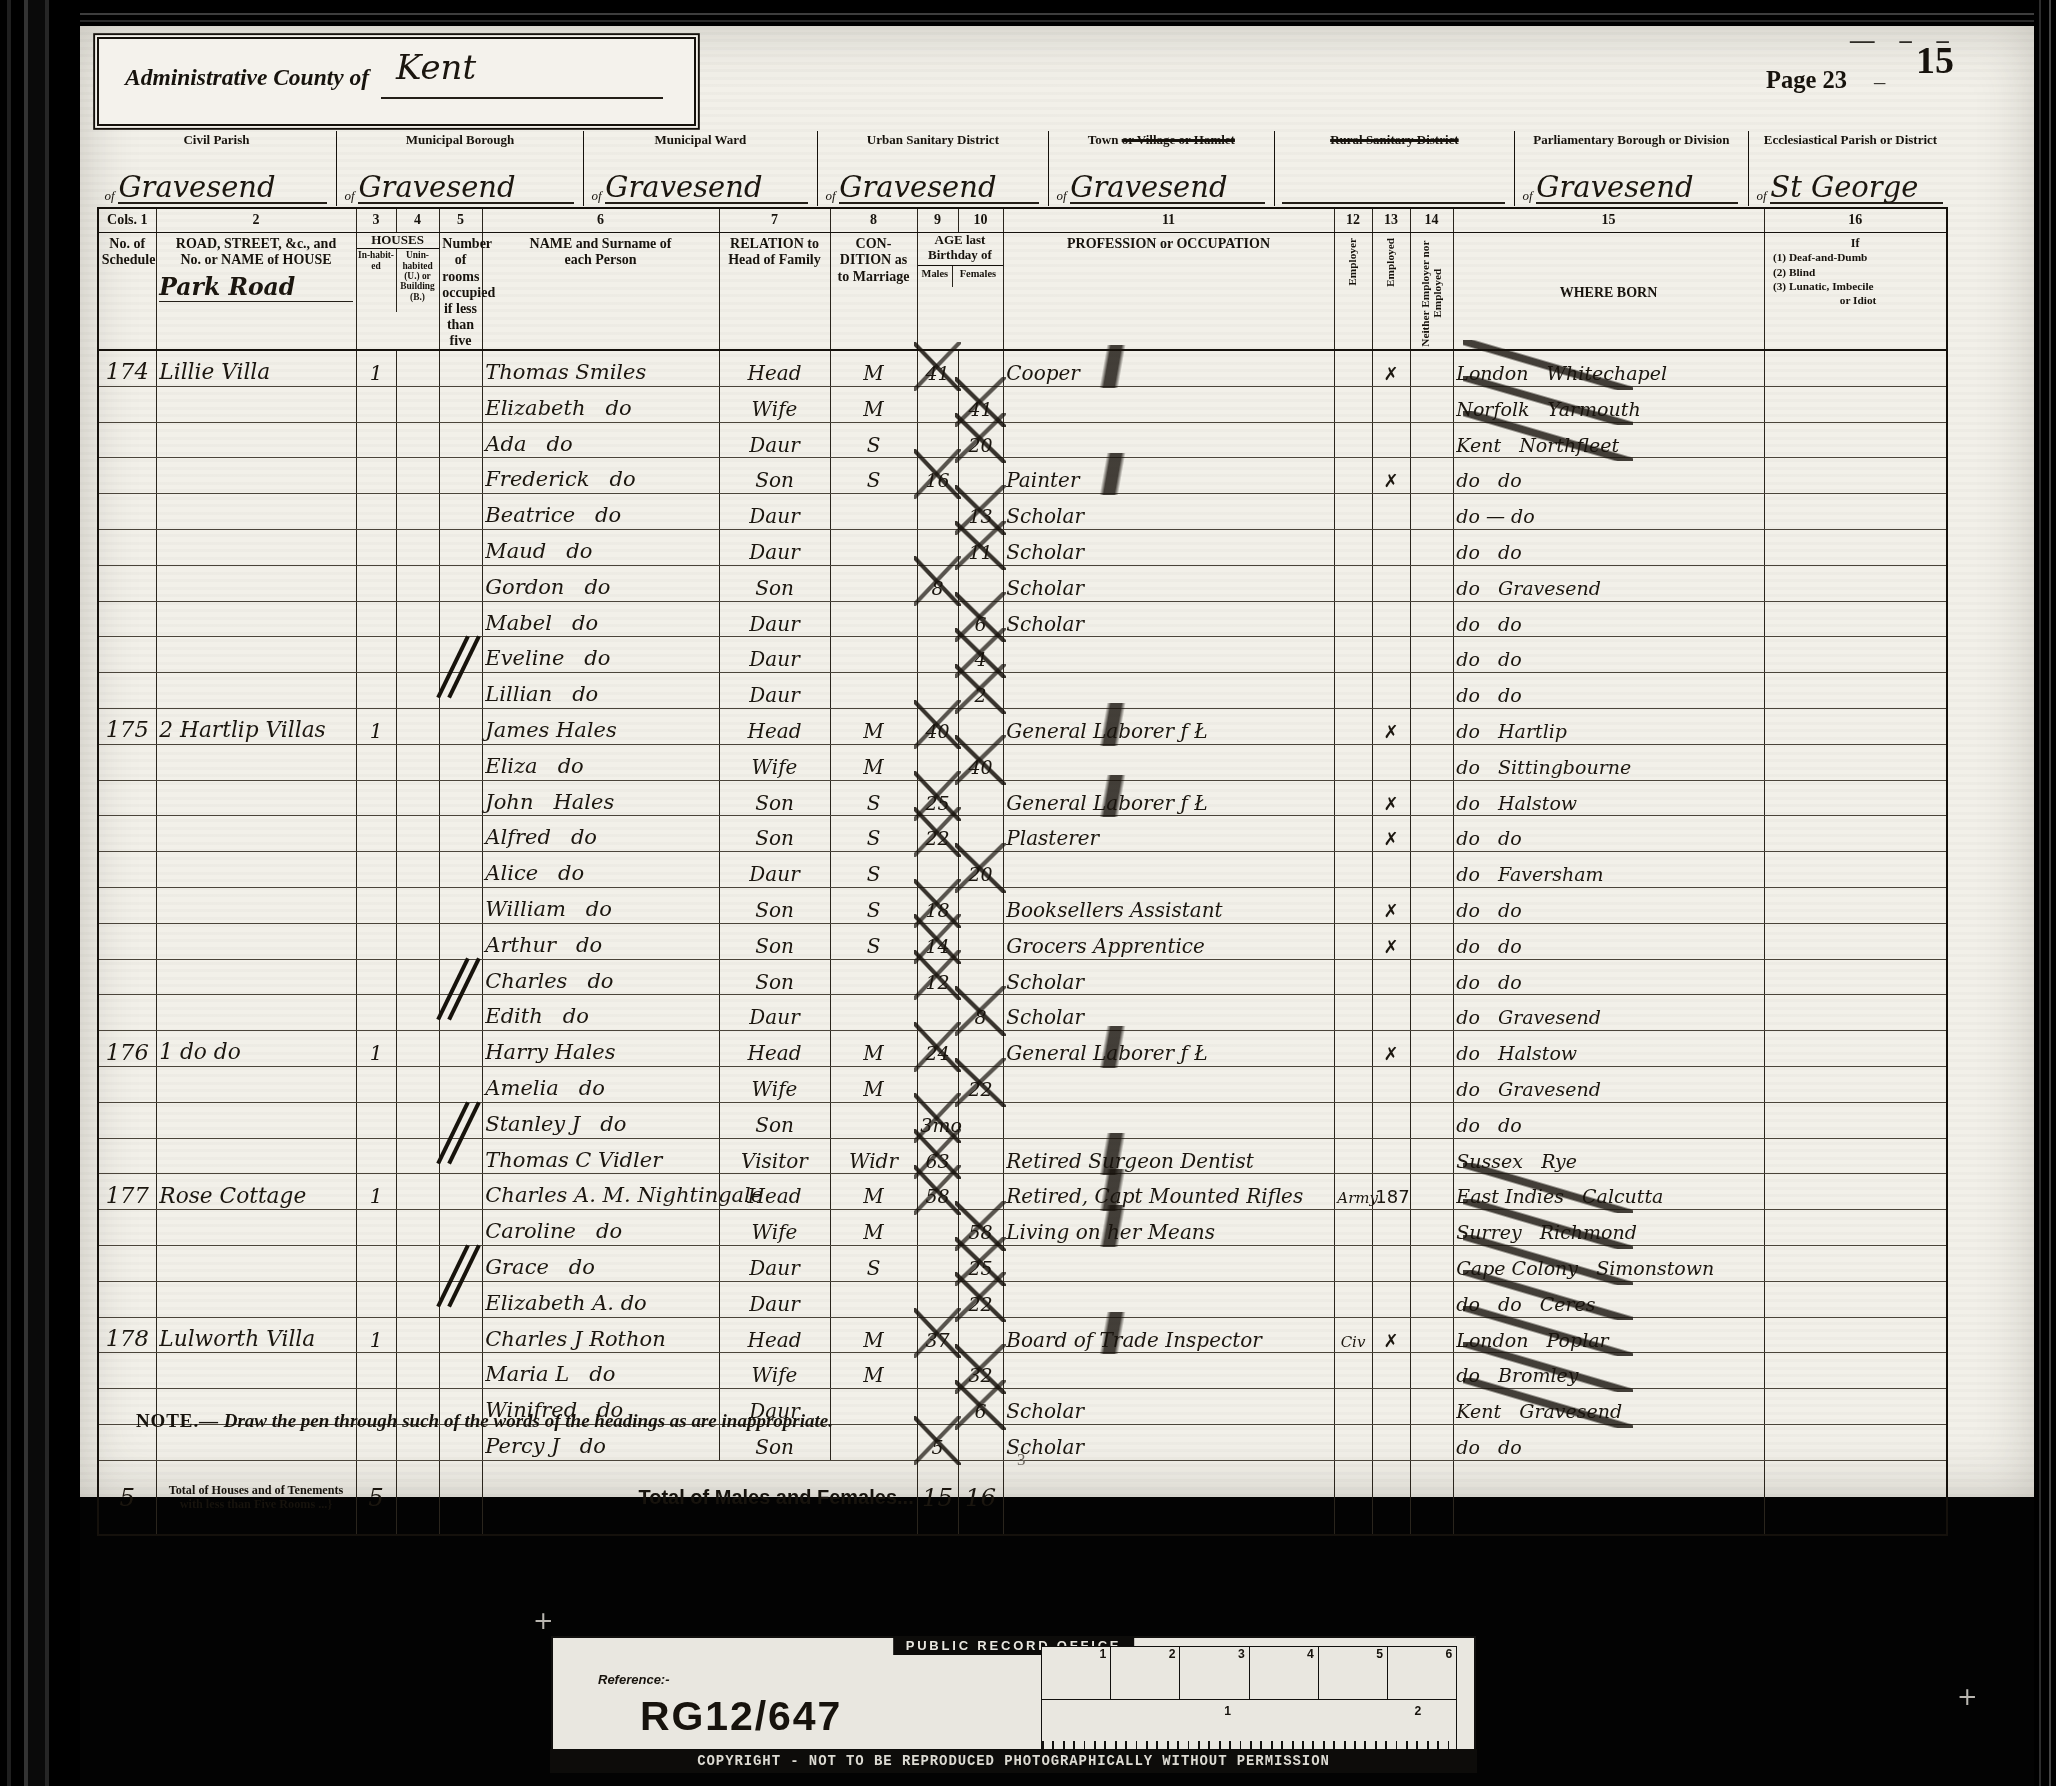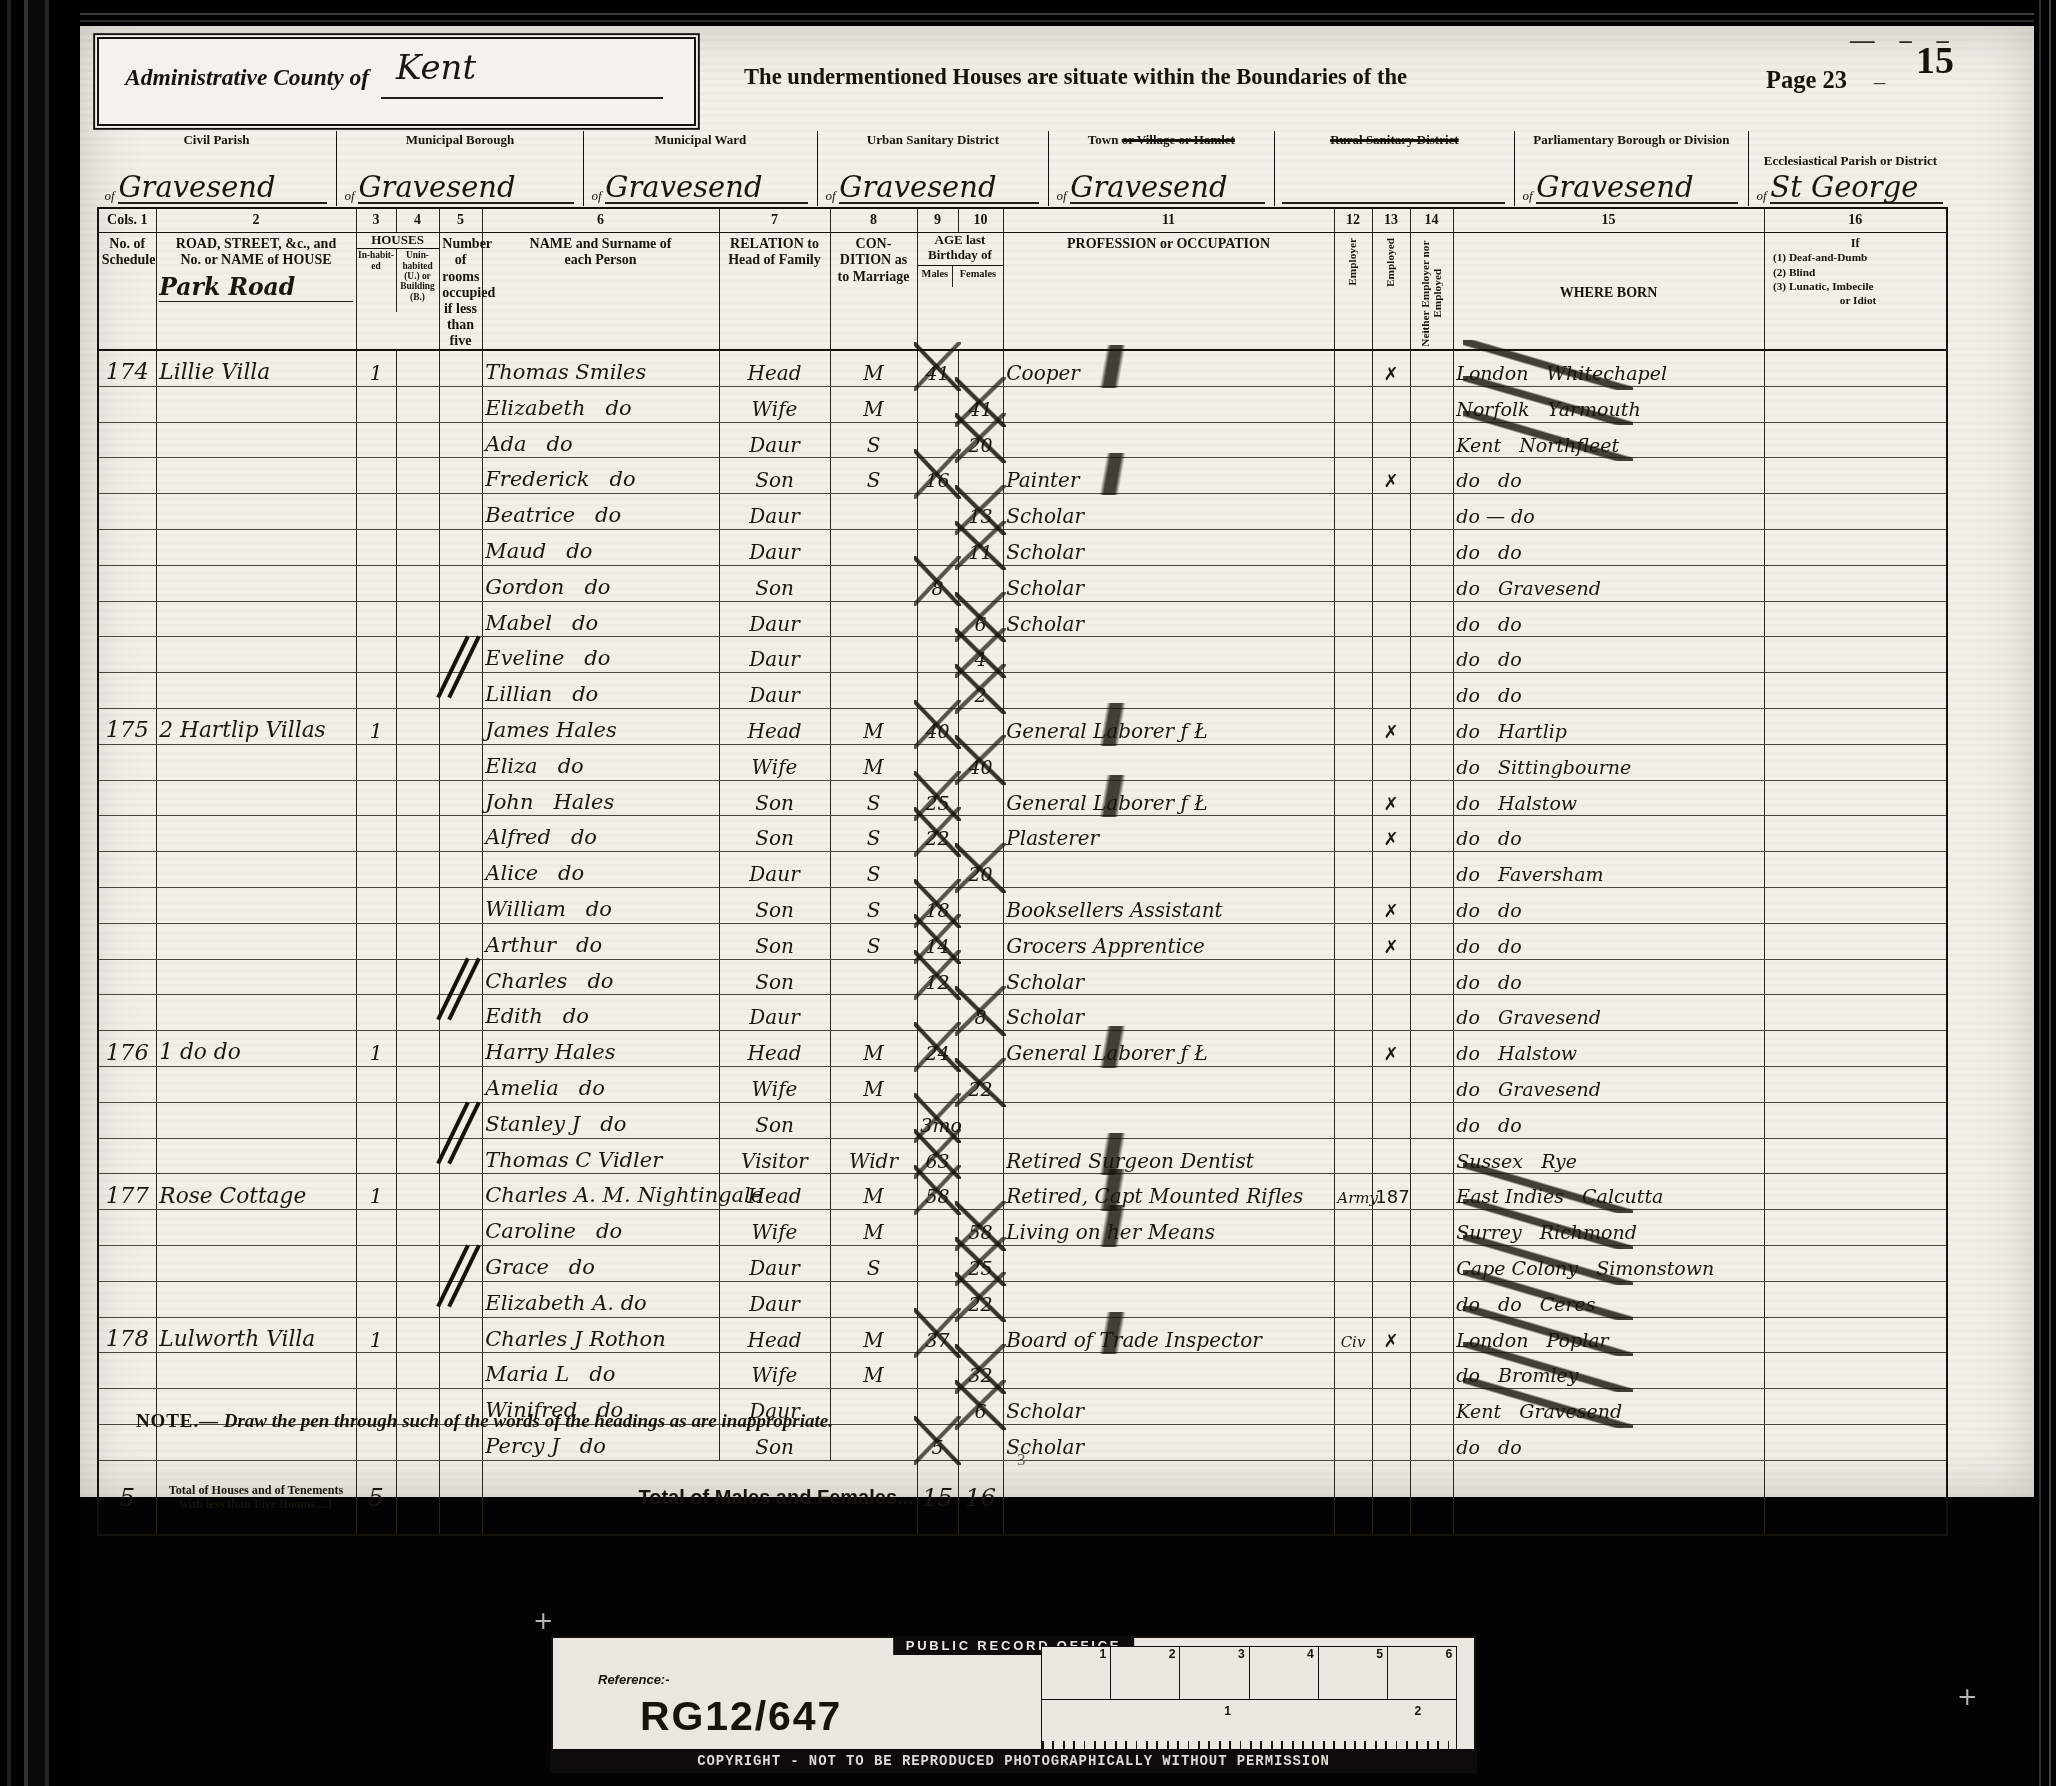--- a/index.html
+++ b/index.html
@@ -29,21 +29,21 @@
   .admin-value{position:absolute;left:297px;top:7.5px;font-size:34px;}
   .admin-underline{position:absolute;left:282px;top:58px;width:282px;border-bottom:2.4px solid #241f18;}
   .situate{position:absolute;left:664px;top:38px;width:753px;font-size:22.6px;font-weight:bold;}
   .page-label{position:absolute;left:1686px;top:40px;font-size:24.5px;font-weight:bold;}
   .page-dashes{position:absolute;left:1794px;top:43px;font-size:22.6px;color:#3d3a34;letter-spacing:5.6px;}
   .corner-dashes{position:absolute;left:1770px;top:0px;font-size:24.5px;color:#2e2b26;letter-spacing:9.4px;font-weight:bold;}
   .margin-number{position:absolute;left:1916px;top:38px;font-size:38px;font-weight:bold;font-family:"Liberation Serif",serif;}
   
   .districts{position:absolute;left:17px;top:105px;width:1855px;height:75px;display:flex;}
   .district{position:relative;border-right:1.9px solid #15110c;flex:1 1 auto;padding-top:1.9px;}
-  .district:last-child{border-right:none;margin-top:21px;}
+  .district:last-child{border-right:none;}
   .dlabel{font-size:13px;font-weight:bold;text-align:center;line-height:1.1;}
   .dstruck{text-decoration:line-through;text-decoration-thickness:2.8px;}
   .dval-wrap{position:absolute;left:7.5px;right:9.4px;bottom:1.9px;display:flex;align-items:flex-end;}
   .dof{font-size:13px;font-style:italic;margin-right:3.8px;}
   .dval{font-size:29px;flex:1;border-bottom:2.4px solid #241f18;line-height:1.05;white-space:nowrap;}
   
   table.census{position:absolute;left:17px;top:181px;border-collapse:collapse;table-layout:fixed;
     width:1849px;border:2.8px solid #15110c;}
   table.census th,table.census td{border-left:1.9px solid #2a251d;border-right:1.9px solid #2a251d;
     padding:0 2.8px;overflow:visible;position:relative;}
@@ -133,21 +133,20 @@
     
   </div>
 
   <div class="paper">
     <div class="corner-dashes">— – –</div>
     <div class="admin-box">
       <div class="admin-line">Administrative County of</div>
       <div class="admin-underline"></div>
       <div class="admin-value hw">Kent</div>
     </div>
-    <div class="situate">The undermentioned Houses are situate within the Boundaries of the</div>
     <div class="page-label">Page 23</div>
     <div class="page-dashes">–</div>
 
     <div class="districts">
       <div class="district" style="flex-basis:240px">
         <div class="dlabel">Civil Parish</div>
         <div class="dval-wrap">
             <span class="dof">of</span>
             <span class="dval hw">Gravesend</span>
           </div>

